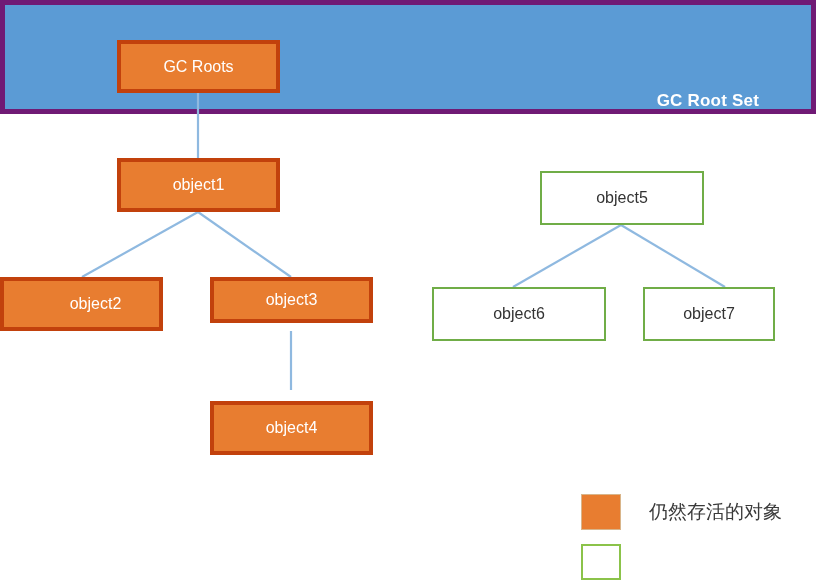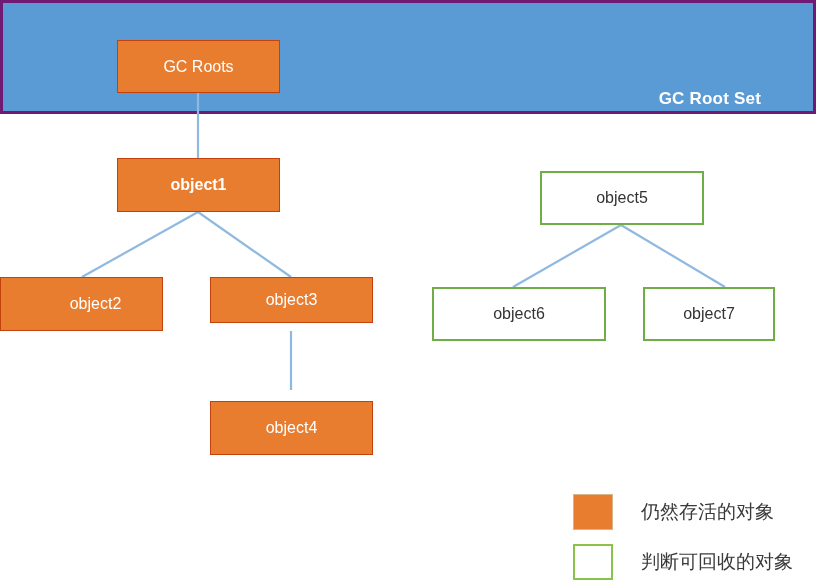--- a/index.html
+++ b/index.html
@@ -20,21 +20,21 @@
     background: #ffffff;
   }
   
   .root-band {
     position: absolute;
     left: 0;
     top: 0;
     width: 816px;
     height: 114px;
     background: #5B9BD5;
-    border: 3px solid #701a75;
+    border: 5px solid #701a75;
     box-sizing: border-box;
   }
   .root-band-label {
     position: absolute;
     right: 52px;
     top: 86px;
     color: #ffffff;
     font-size: 17px;
     font-weight: bold;
     letter-spacing: 0.2px;
@@ -46,21 +46,21 @@
     box-sizing: border-box;
     display: flex;
     align-items: center;
     justify-content: center;
     font-size: 16px;
     line-height: 1;
     white-space: nowrap;
   }
   .node.alive {
     background: #E87D30;
-    border: 1px solid #c2410c;
+    border: 4px solid #c2410c;
     color: #ffffff;
   }
   .node.collectable {
     background: #ffffff;
     border: 2px solid #70AD47;
     color: #333333;
     align-items: center;
   }
   
   #edges {
@@ -75,20 +75,21 @@
   .legend {
     position: absolute;
     left: 573px;
     top: 487px;
     width: 240px;
   }
   .legend-row {
     display: flex;
     align-items: center;
     height: 50px;
+    margin-left: 8px;
   }
   .swatch {
     width: 40px;
     height: 36px;
     box-sizing: border-box;
     flex: 0 0 auto;
   }
   .swatch.alive {
     background: #E87D30;
     border: 1px solid #d9b58a;
@@ -121,21 +122,21 @@
         <line x1="291" y1="331" x2="291" y2="390"></line>
         <line x1="621" y1="225" x2="513" y2="287"></line>
         <line x1="621" y1="225" x2="725" y2="287"></line>
       </g>
   </svg>
 
   <div id="node-layer">
       <div class="node alive" style="left: 117px; top: 40px; width: 163px; height: 53px;">
         <span>GC Roots</span>
       </div>
-      <div class="node alive" style="left: 117px; top: 158px; width: 163px; height: 54px; font-weight: bold;">
+      <div class="node alive" style="left: 117px; top: 158px; width: 163px; height: 54px;">
         <span>object1</span>
       </div>
       <div class="node alive" style="left: 0px; top: 277px; width: 163px; height: 54px; padding-left: 28px;">
         <span>object2</span>
       </div>
       <div class="node alive" style="left: 210px; top: 277px; width: 163px; height: 46px;">
         <span>object3</span>
       </div>
       <div class="node alive" style="left: 210px; top: 390px; width: 163px; height: 54px; margin-top: 11px;">
         <span>object4</span>
@@ -151,17 +152,16 @@
       </div>
     </div>
 
   <div class="legend">
     <div class="legend-row">
       <span class="swatch alive"></span>
       <span class="legend-label">仍然存活的对象</span>
     </div>
     <div class="legend-row">
       <span class="swatch collectable"></span>
-      <span class="legend-label">判断可回收的对象</span>
     </div>
   </div>
 
 </div>
 
 </body></html>

